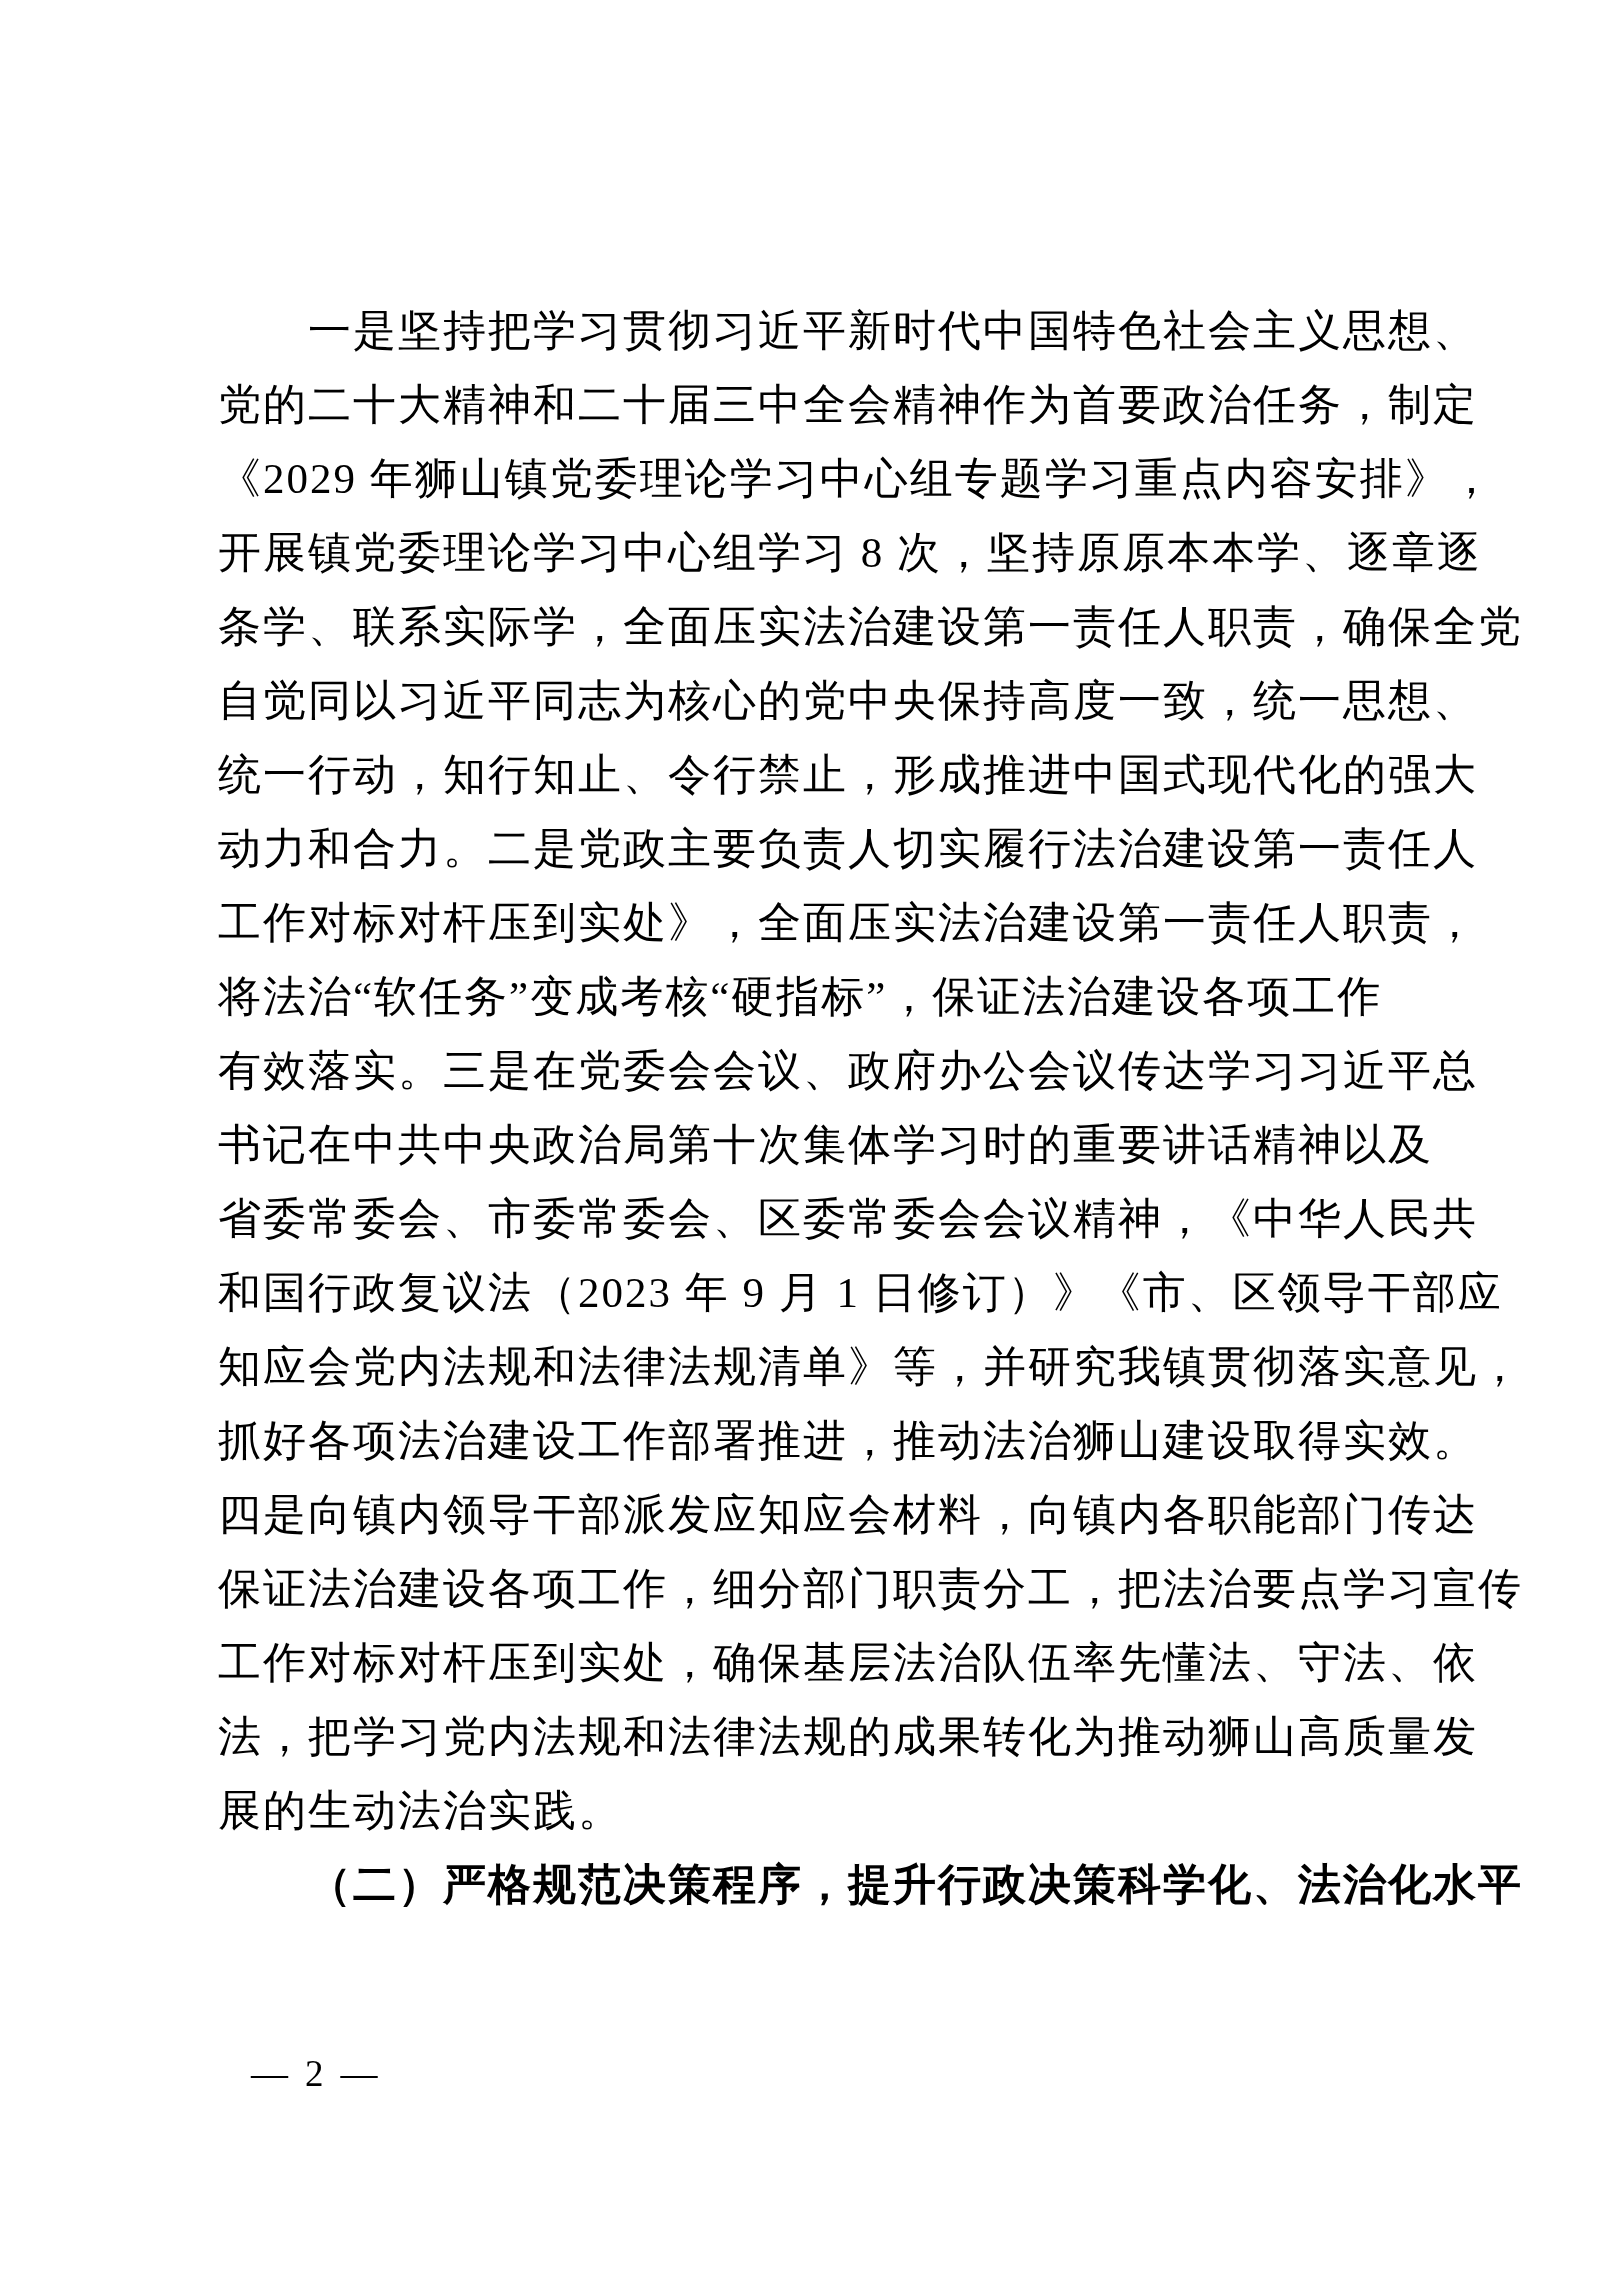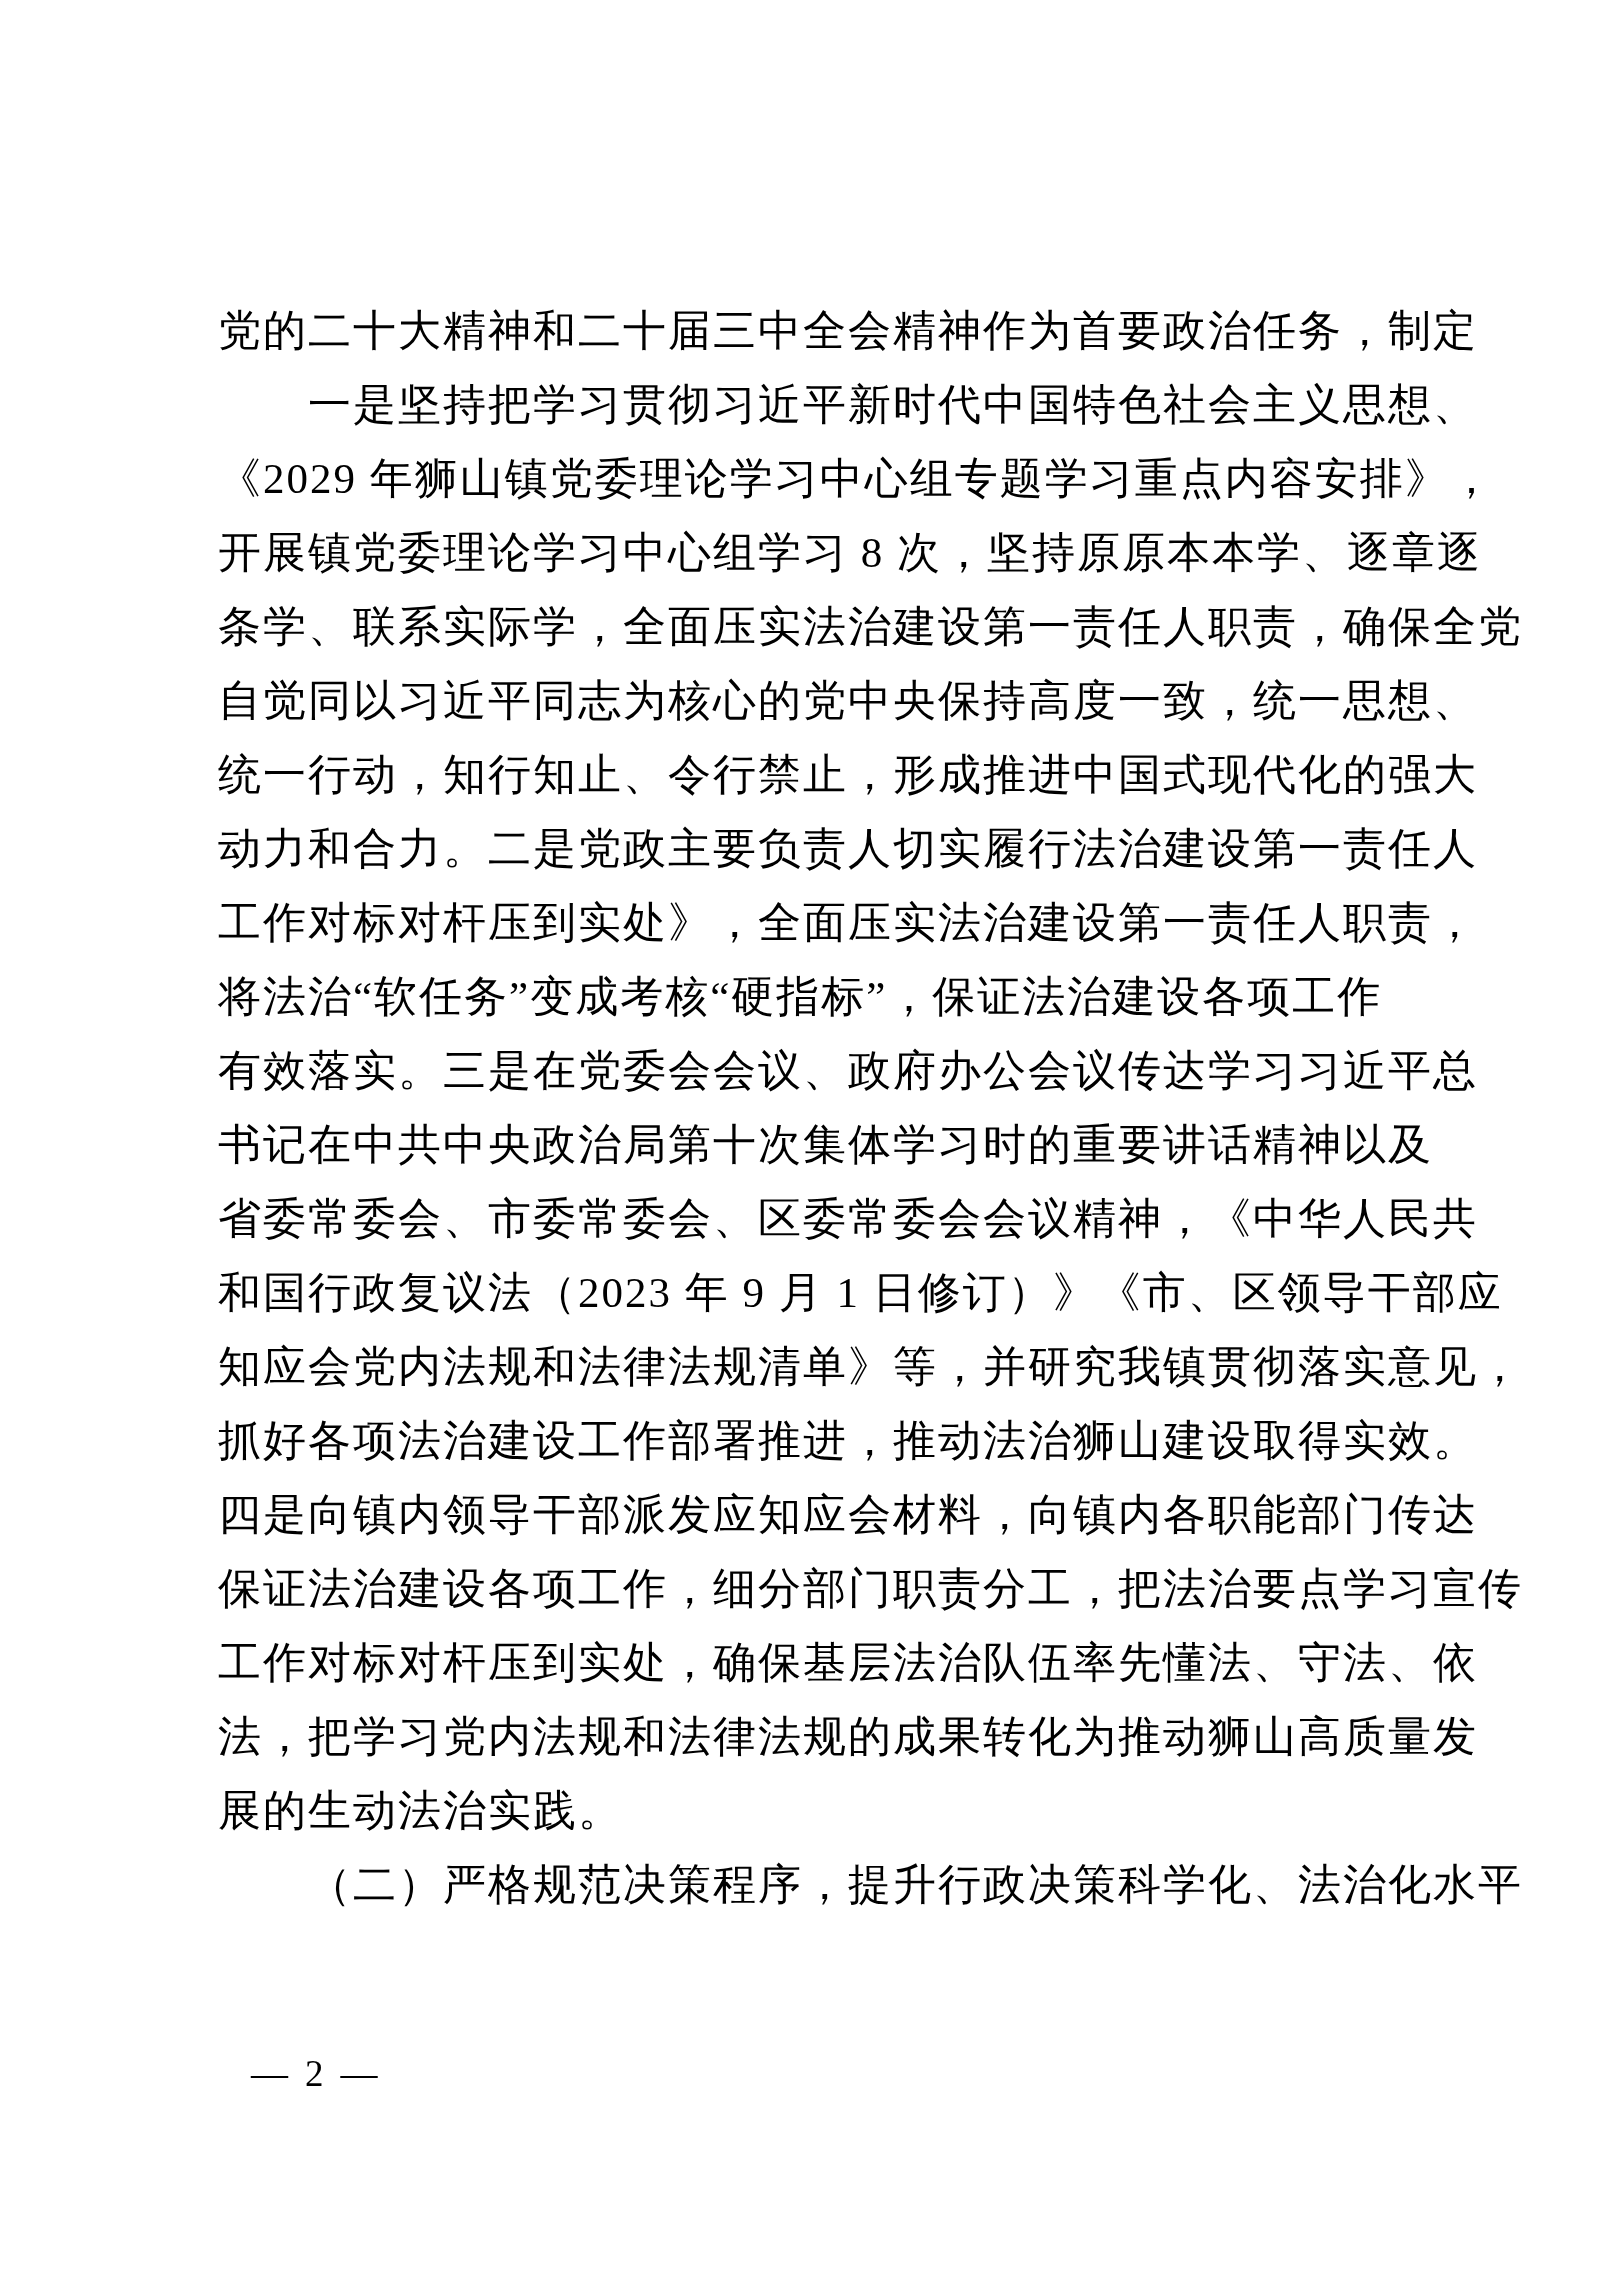--- a/index.html
+++ b/index.html
@@ -31,41 +31,41 @@
     line-height: 74px;
     font-size: 43px;
     letter-spacing: 2px;
     white-space: pre;
     color: #000000;
   }
   .indent {
     text-indent: 90px;
   }
   .heading {
-    font-weight: normal;
+    font-weight: bold;
   }
   .footer {
     position: absolute;
     left: 251px;
     top: 2049px;
     height: 49px;
     line-height: 49px;
     font-size: 37px;
     letter-spacing: 3.9px;
     white-space: pre;
     color: #000000;
   }
 </style>
 </head>
 <body>
 
 <div class="page">
   <div class="text-block">
+    <div class="line indent">一是坚持把学习贯彻习近平新时代中国特色社会主义思想、</div>
     <div class="line">党的二十大精神和二十届三中全会精神作为首要政治任务，制定</div>
-    <div class="line indent">一是坚持把学习贯彻习近平新时代中国特色社会主义思想、</div>
     <div class="line">《2029 年狮山镇党委理论学习中心组专题学习重点内容安排》，</div>
     <div class="line">开展镇党委理论学习中心组学习 8 次，坚持原原本本学、逐章逐</div>
     <div class="line">条学、联系实际学，全面压实法治建设第一责任人职责，确保全党</div>
     <div class="line">自觉同以习近平同志为核心的党中央保持高度一致，统一思想、</div>
     <div class="line">统一行动，知行知止、令行禁止，形成推进中国式现代化的强大</div>
     <div class="line">动力和合力。二是党政主要负责人切实履行法治建设第一责任人</div>
     <div class="line">工作对标对杆压到实处》，全面压实法治建设第一责任人职责，</div>
     <div class="line">将法治“软任务”变成考核“硬指标”，保证法治建设各项工作</div>
     <div class="line">有效落实。三是在党委会会议、政府办公会议传达学习习近平总</div>
     <div class="line">书记在中共中央政治局第十次集体学习时的重要讲话精神以及</div>

